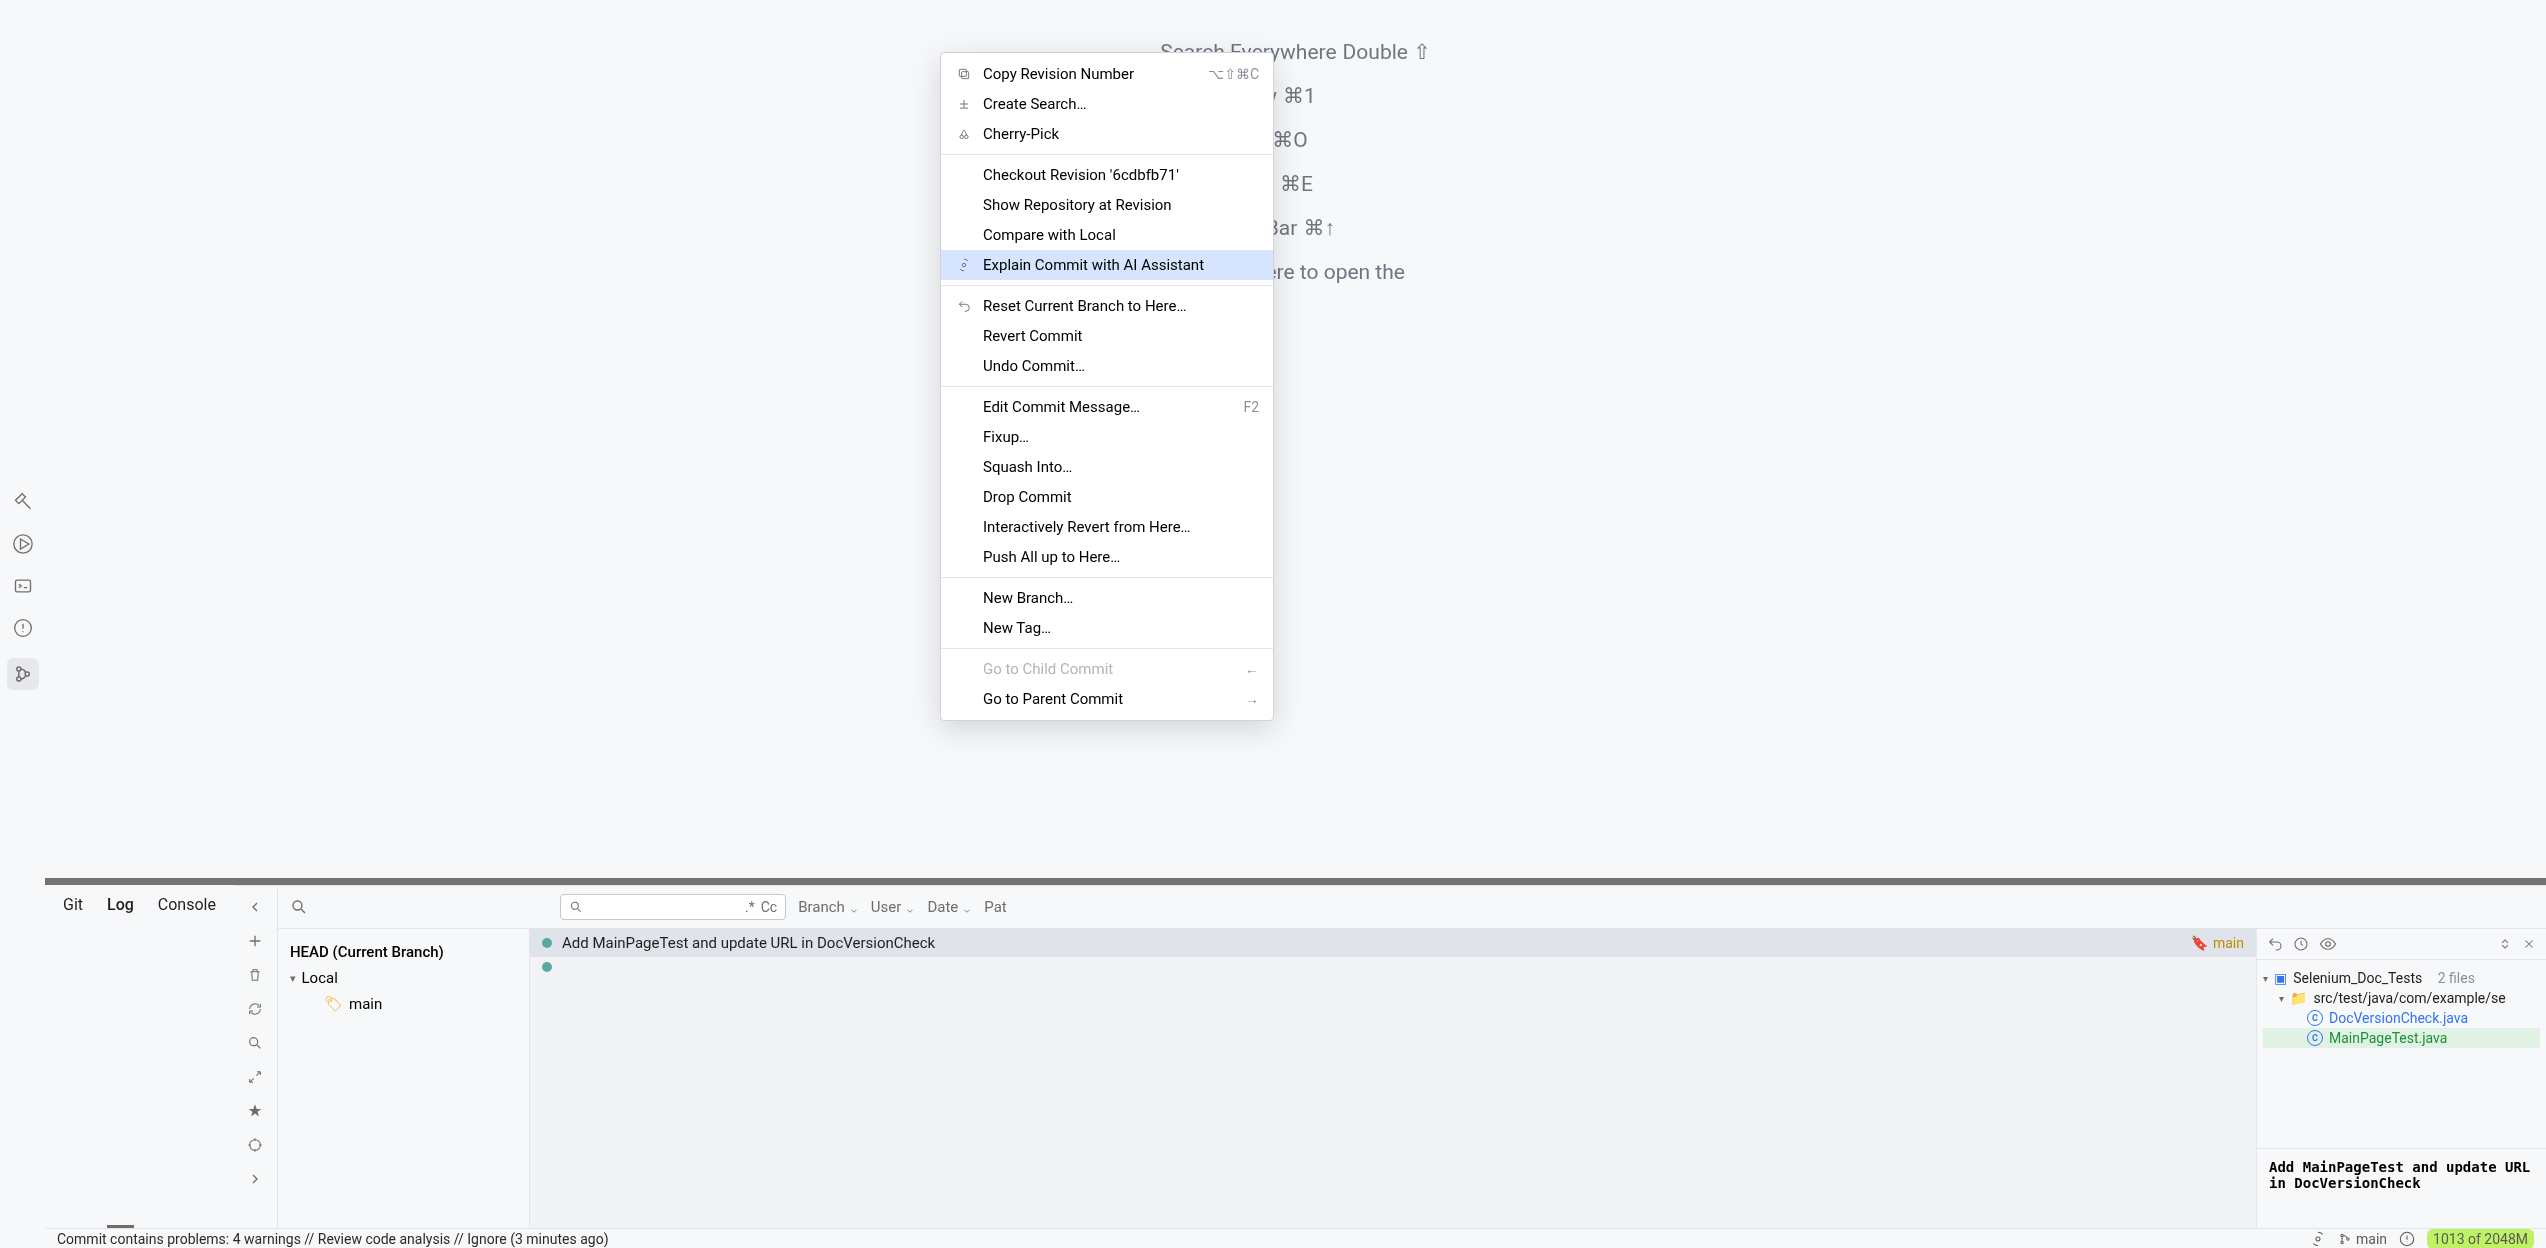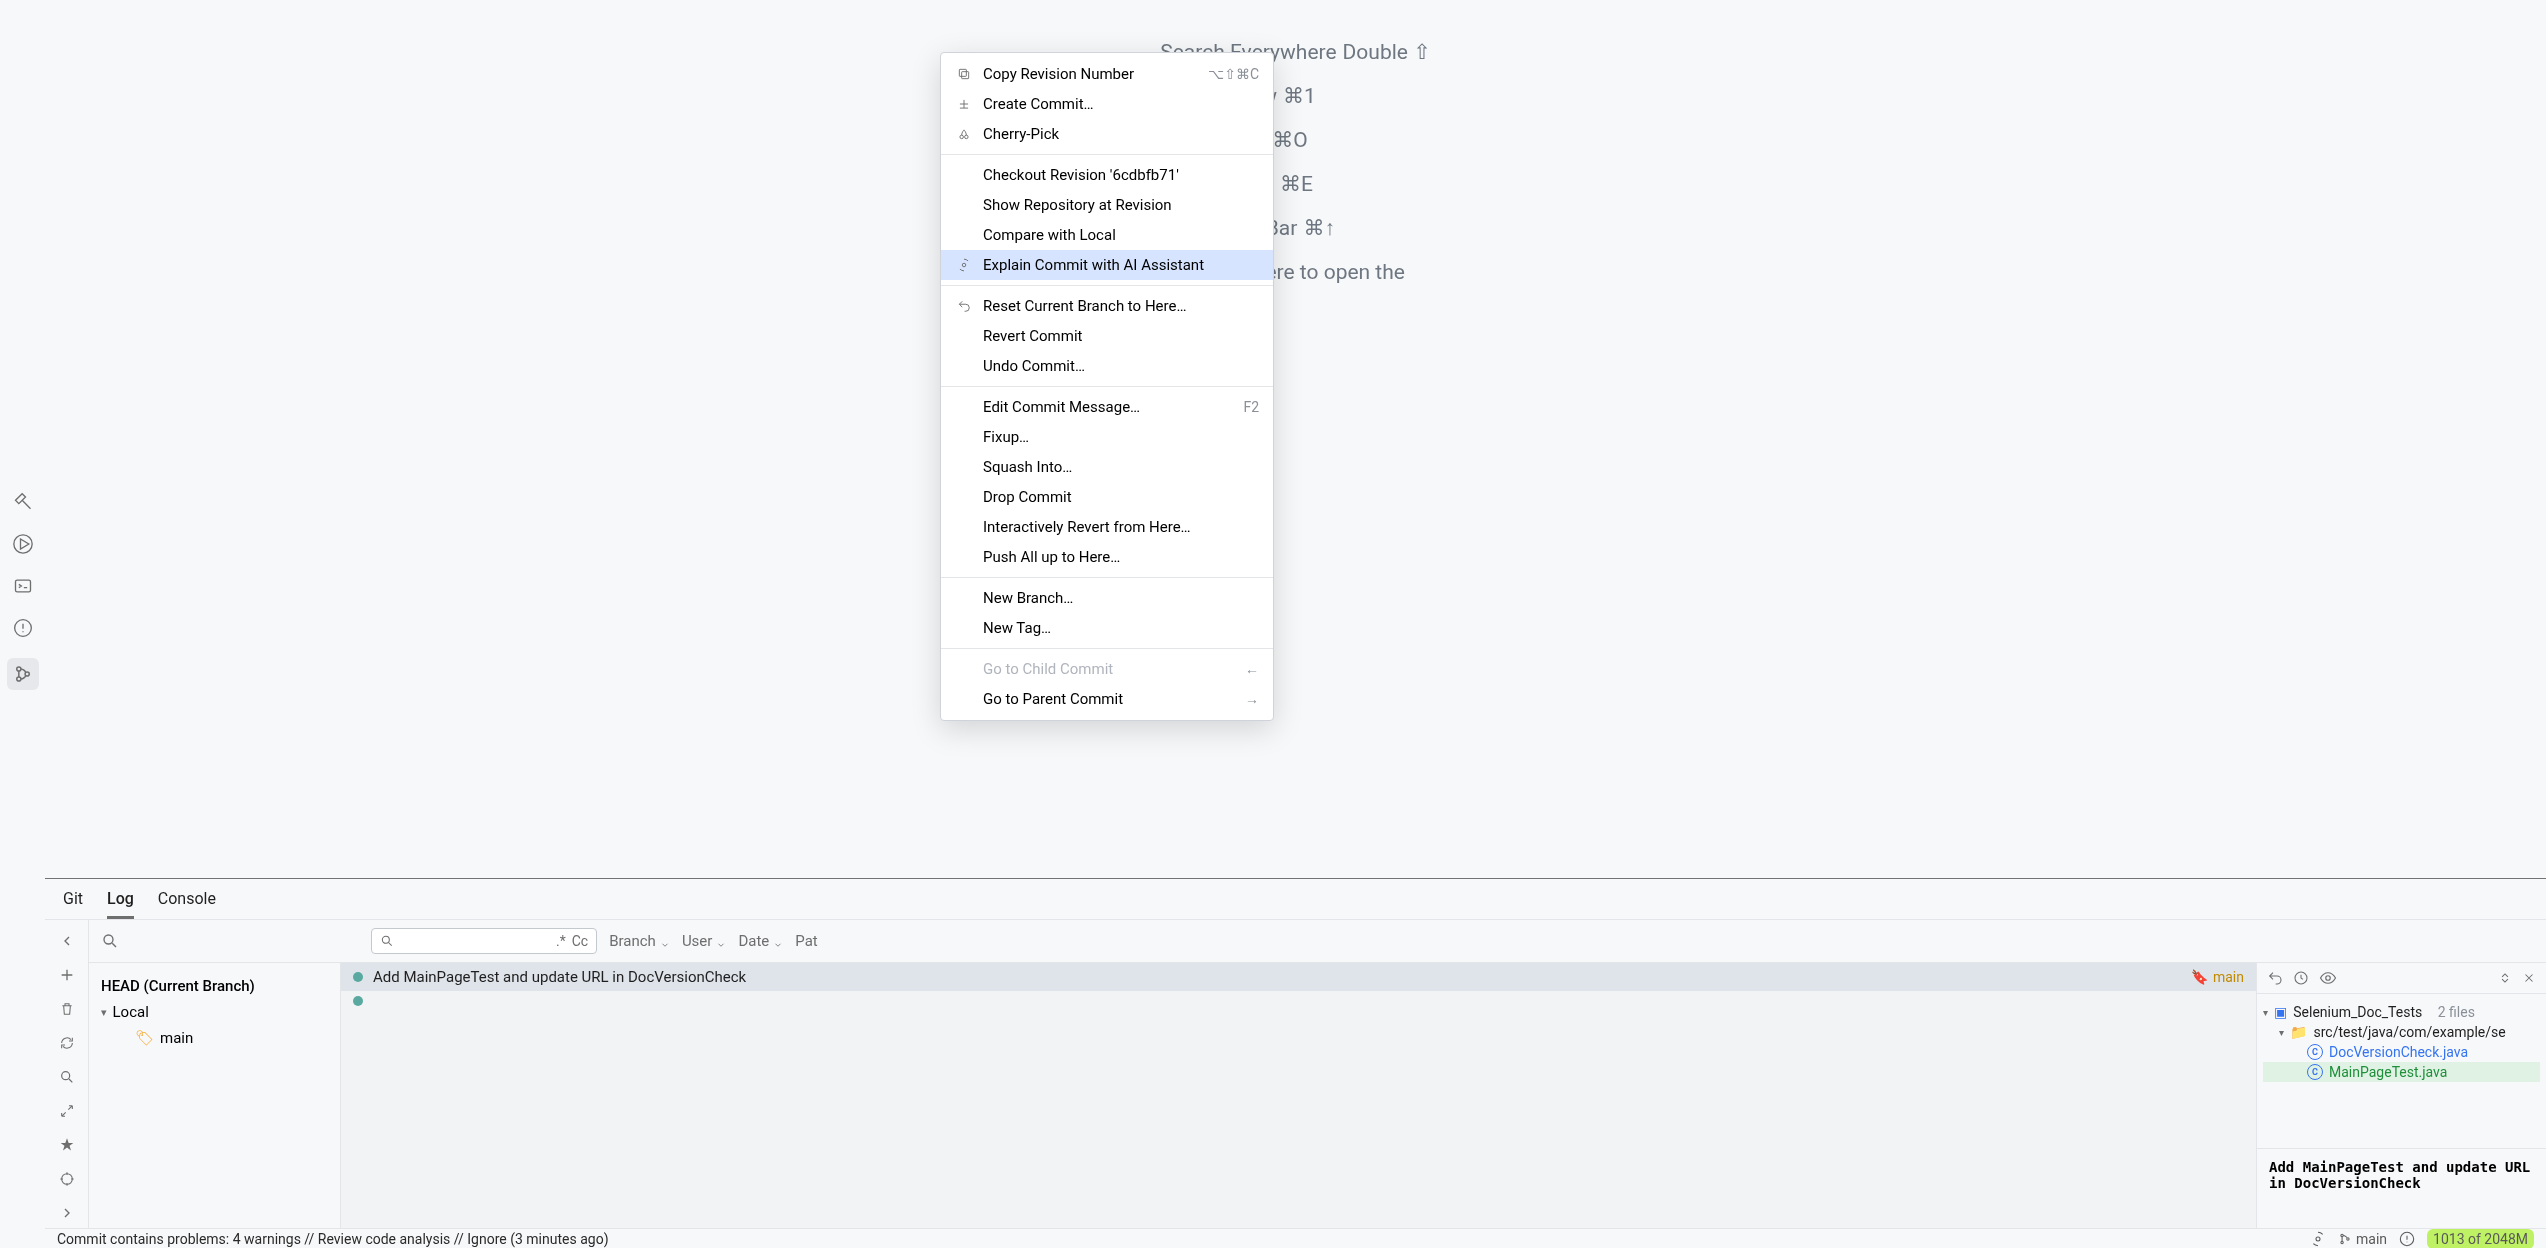--- a/index.html
+++ b/index.html
@@ -16,21 +16,21 @@
 
 .main { flex:1; display:flex; flex-direction:column; position:relative; }
 
 .editor-area { flex:1; display:flex; align-items:flex-start; justify-content:center; padding-top: 30px; }
 .welcome-hints { color:#6e7781; font-size:21px; line-height:44px; }
 .welcome-hints .hint { display:flex; }
 .welcome-hints .hint .txt { }
 .welcome-hints .hint .sc { margin-left:6px; color:#6e7781; }
 
 .bottom-panel {
-  height: 350px; border-top:1px solid #737373; background:#f7f8fa; display:flex; flex-direction:column;
+  height: 350px; border-top:7px solid #737373; background:#f7f8fa; display:flex; flex-direction:row;
 }
 
 .panel-tabs { display:flex; gap:24px; padding: 10px 18px 0 18px; font-size:16px; }
 .panel-tabs .ptab { padding-bottom:8px; color:#1f1f1f; cursor:pointer; }
 .panel-tabs .ptab.active { border-bottom:3px solid #6e6e6e; font-weight:500; }
 
 .panel-body { flex:1; display:flex; border-top:1px solid #e3e5e8; }
 
 .panel-left-tools { width:44px; border-right:1px solid #e3e5e8; display:flex; flex-direction:column; align-items:center; padding-top:8px; gap:8px; color:#6e6e6e; }
 .panel-left-tools .pt-ic { width:26px; height:26px; display:flex; align-items:center; justify-content:center; cursor:pointer; }
@@ -380,21 +380,21 @@
           </span>
           <span class="lbl">Copy Revision Number</span>
           <span class="sc">⌥⇧⌘C</span>
         </div>
       <div class="mi">
           <span class="ic">
             <svg width="14" height="14" viewBox="0 0 24 24" fill="none" stroke="currentColor" stroke-width="1.6">
               <path d="M12 5v14M5 12h14M5 19h14"></path>
             </svg>
           </span>
-          <span class="lbl">Create Commit…</span>
+          <span class="lbl">Create Search…</span>
         </div>
       <div class="mi">
           <span class="ic">
             <svg width="14" height="14" viewBox="0 0 24 24" fill="none" stroke="currentColor" stroke-width="1.6">
               <circle cx="8" cy="17" r="3"></circle>
               <circle cx="16" cy="17" r="3"></circle>
               <path d="M8 14c0-5 4-9 4-9s4 4 4 9"></path>
             </svg>
           </span>
           <span class="lbl">Cherry-Pick</span>

